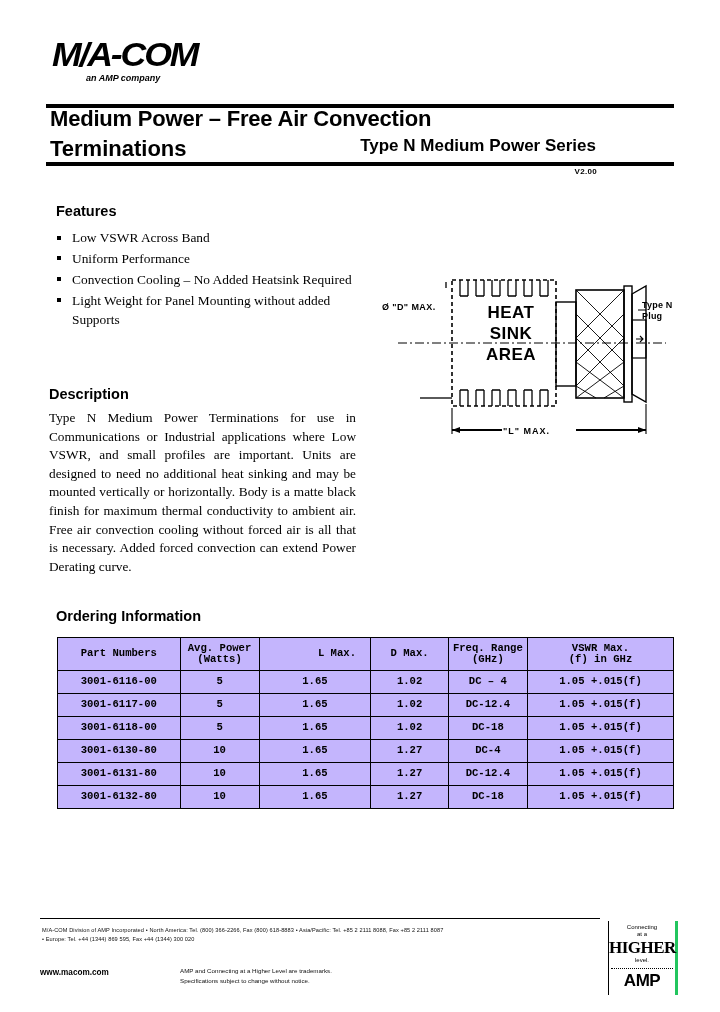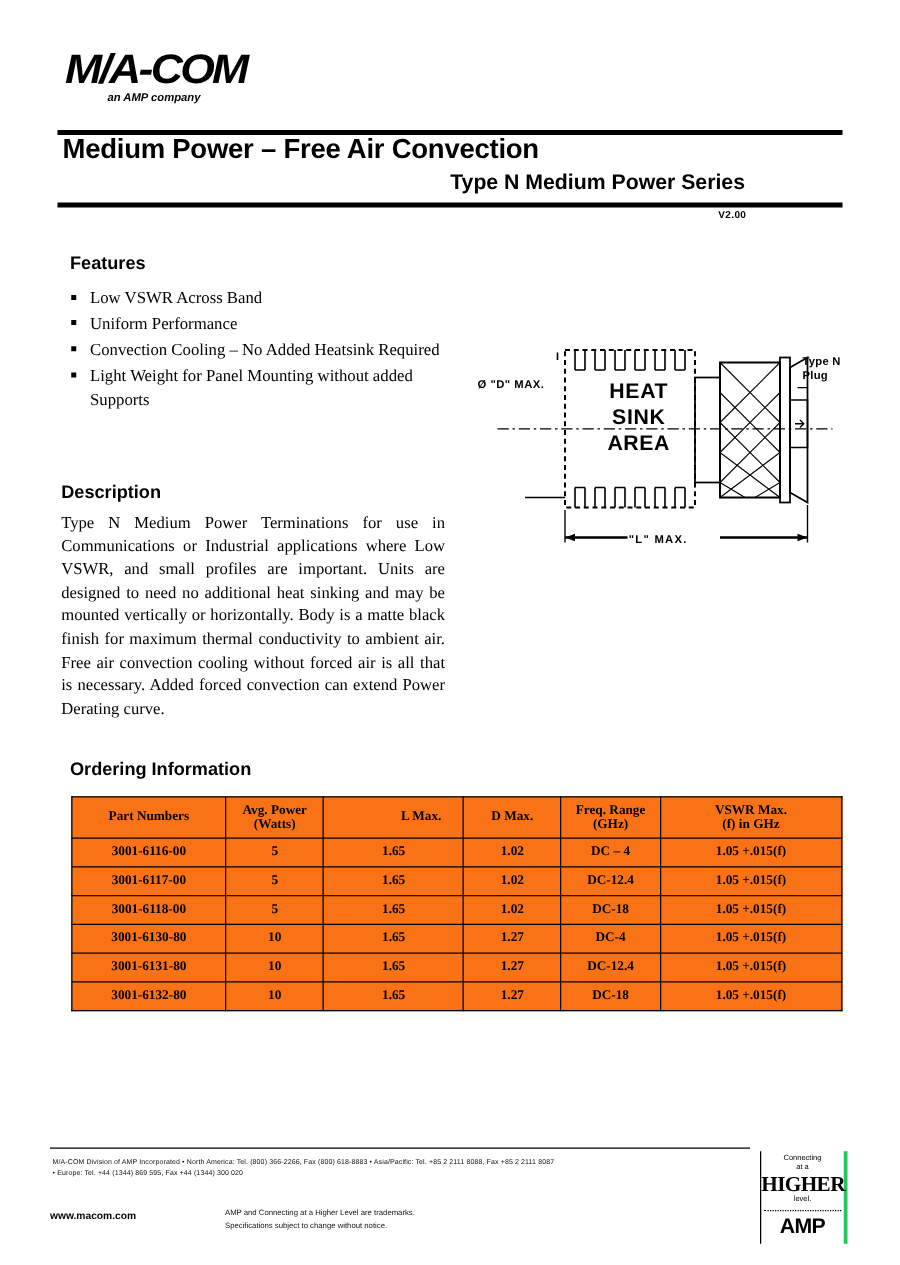--- a/index.html
+++ b/index.html
@@ -148,21 +148,21 @@
   }
   .diag-label {
     position: absolute;
     font-family: "Liberation Sans", sans-serif;
     font-size: 9px;
     font-weight: bold;
     letter-spacing: 0.4px;
     white-space: nowrap;
   }
   .lbl-d   { left: 2px;   top: 44px; }
-  .lbl-typen { left: 262px; top: 26px; line-height: 11px; letter-spacing: 0.2px; }
+  .lbl-typen { left: 262px; top: 42px; line-height: 11px; letter-spacing: 0.2px; }
   .lbl-lmax { left: 123px; top: 168px; letter-spacing: 1px; }
   .heat-text {
     position: absolute;
     left: 88px; top: 44px;
     width: 86px;
     text-align: center;
     font-family: "Liberation Sans", sans-serif;
     font-size: 17px;
     font-weight: bold;
     line-height: 21px;
@@ -174,23 +174,23 @@
     position: absolute;
     left: 56px; top: 608px;
     font-size: 14.5px;
     font-weight: bold;
   }
   table.parts {
     position: absolute;
     left: 57px; top: 637px;
     width: 617px;
     border-collapse: collapse;
-    font-family: Liberation Serif, serif;
+    font-family: Liberation Mono, monospace;
     font-size: 10.6px;
-    background: #f97316;
+    background: #c4b5fd;
   }
   table.parts th, table.parts td {
     border: 1px solid #000;
     text-align: center;
     font-weight: bold;
     padding: 0;
     height: 22px;
     line-height: 11.5px;
   }
   table.parts thead th {
@@ -302,20 +302,21 @@
 
 <div class="page">
 
   <div class="logo-block">
     <div class="logo-mark">M/A-COM</div>
     <div class="logo-sub">an AMP company</div>
   </div>
 
   <div class="rule-top"></div>
   <div class="title-line1">Medium Power – Free Air Convection</div>
+  <div class="title-line2">Terminations</div>
   <div class="title-right">Type N Medium Power Series</div>
   <div class="rule-bottom"></div>
   <div class="version">V2.00</div>
 
   <div class="features">
     <div class="sec-heading">Features</div>
     <ul class="feature-list">
       <li><span class="bullet"></span><span>Low VSWR Across Band</span></li>
       <li><span class="bullet"></span><span>Uniform Performance</span></li>
       <li><span class="bullet"></span><span>Convection Cooling – No Added Heatsink Required</span></li>

